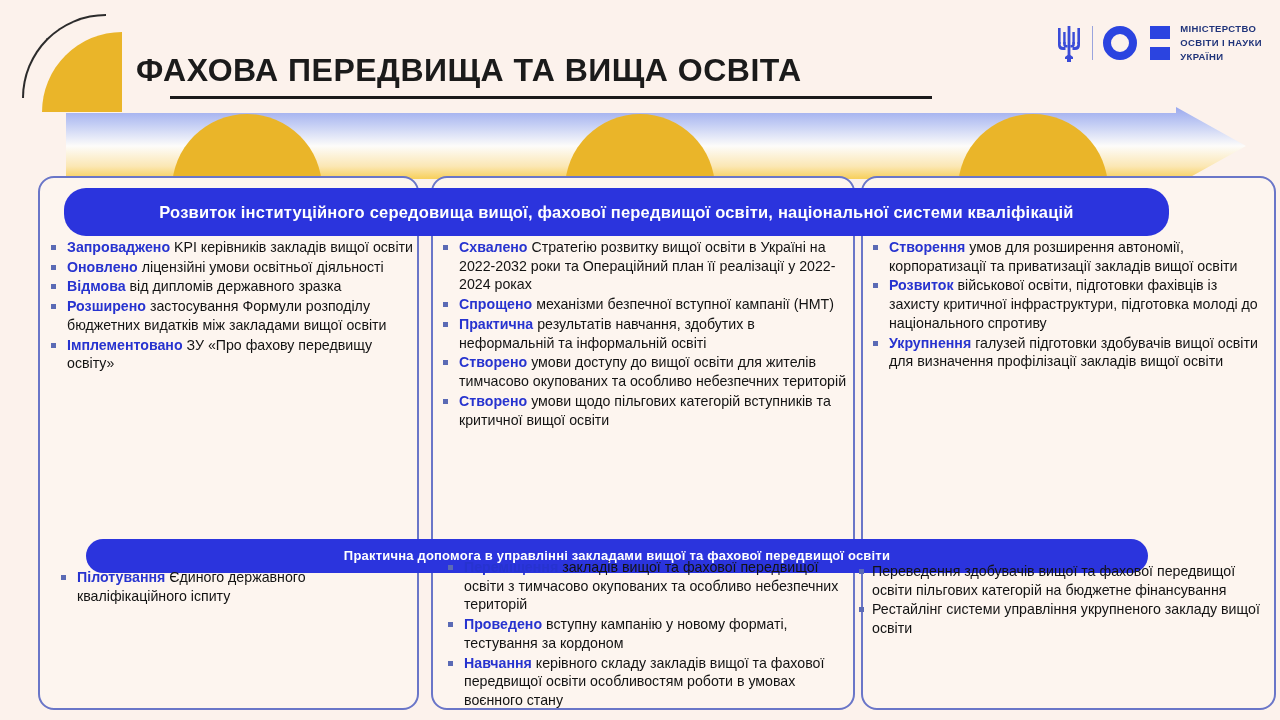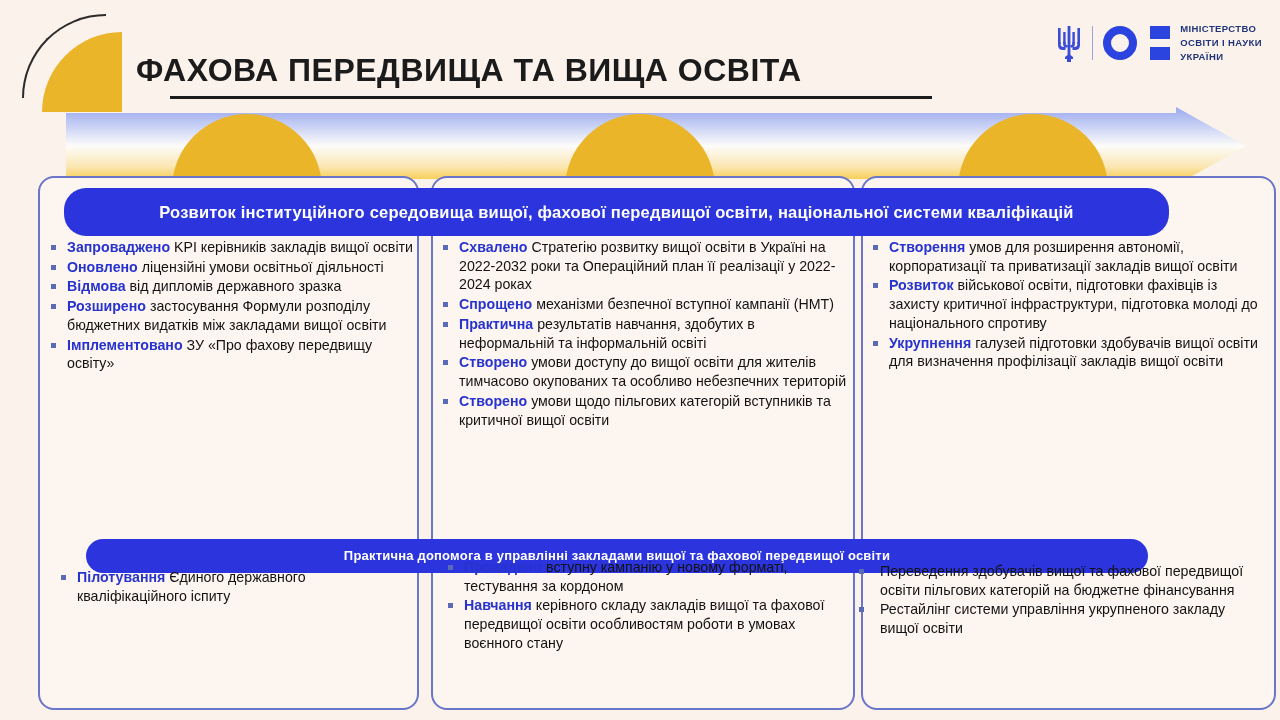--- a/index.html
+++ b/index.html
@@ -109,21 +109,21 @@
   .list li b { color:#2733cf; font-weight:bold; }
 
   #list-top-0 { left:48px;  top:238px; width:365px; }
   #list-top-1 { left:440px; top:238px; width:412px; }
   #list-top-2 { left:870px; top:238px; width:400px; }
 
   #list-bot-0 { left:58px;  top:568px; width:345px; }
   #list-bot-1 { left:445px; top:558px; width:400px; }
   #list-bot-2 { left:862px; top:562px; width:402px; }
   #list-bot-2 li:before { left:-3px; }
-  #list-bot-2 li { padding-left:18px; }
+  #list-bot-2 li { padding-left:10px; }
 </style>
 </head>
 <body>
 
 <div id="corner-mark">
   <div id="corner-gold"></div>
   <div id="corner-quarter"></div>
 </div>
 
 <div id="page-title">ФАХОВА ПЕРЕДВИЩА ТА ВИЩА ОСВІТА</div>
@@ -203,20 +203,21 @@
     </ul>
 </div>
 
 <div class="list" id="list-bot-0">
   <ul>
       <li><b>Пілотування</b><span> Єдиного державного кваліфікаційного іспиту</span></li>
     </ul>
 </div>
 <div class="list" id="list-bot-1">
   <ul>
+      <li><b>Переміщення</b><span> закладів вищої та фахової передвищої освіти з тимчасово окупованих та особливо небезпечних територій</span></li>
       <li><b>Проведено</b><span> вступну кампанію у новому форматі, тестування за кордоном</span></li>
       <li><b>Навчання</b><span> керівного складу закладів вищої та фахової передвищої освіти особливостям роботи в умовах воєнного стану</span></li>
     </ul>
 </div>
 <div class="list" id="list-bot-2">
   <ul>
       <li><span>Переведення здобувачів вищої та фахової передвищої освіти пільгових категорій на бюджетне фінансування</span></li>
       <li><span>Рестайлінг системи управління укрупненого закладу вищої освіти</span></li>
     </ul>
 </div>

